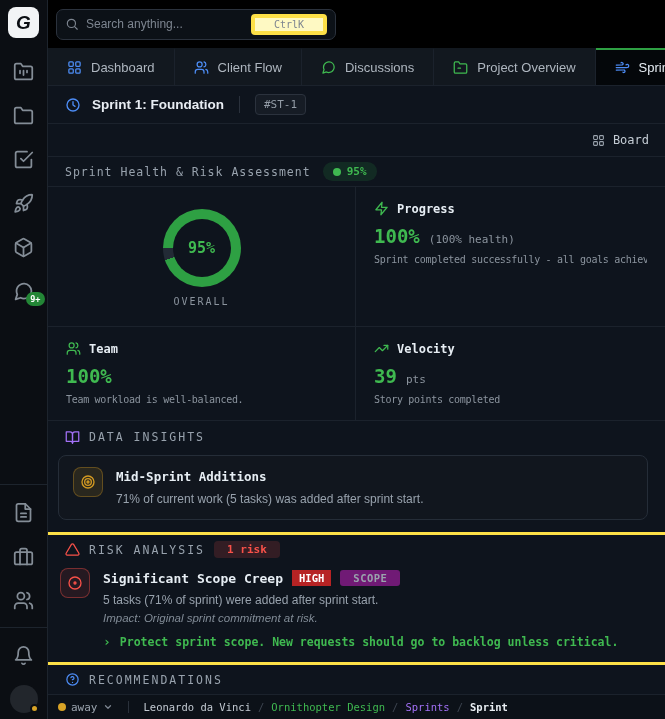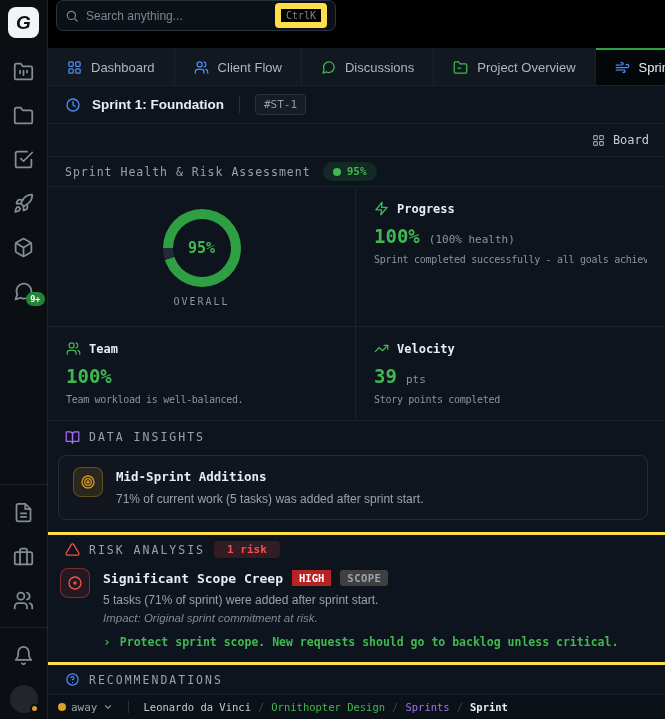--- a/index.html
+++ b/index.html
@@ -22,28 +22,28 @@
   .s-spacer { flex:1; }
   .s-div { width:48px; border-top:1px solid #1d242d; margin:5px 0; }
   .avatar { width:28px; height:28px; border-radius:50%; background:#22262c; position:relative;
     margin-top:8px; cursor:pointer; display:flex; align-items:center; justify-content:center;
     color:#6b7480; font:bold 4px "Liberation Sans",sans-serif; letter-spacing:.5px; }
   .avatar .dot { position:absolute; right:-1px; bottom:0; width:9px; height:9px; border-radius:50%;
     background:#d8a326; border:2px solid #0b0e13; }
 
   
   .main { flex:1; display:flex; flex-direction:column; min-width:0; }
-  .topbar { height:48px; background:#000; display:flex; padding-left:8px; flex:none; }
+  .topbar { height:48px; background:#000; display:flex; align-items:center; padding-left:8px; flex:none; }
   .search { width:280px; height:31px; background:#0c1117; border:1px solid #2b323d; border-radius:7px;
     display:flex; align-items:center; padding:0 8px; gap:7px; color:#7d8590; cursor:text; }
   .search input { background:transparent; border:none; outline:none; color:#aab3bd;
     font:12px "Liberation Sans",sans-serif; flex:1; min-width:0; }
   .search input::placeholder { color:#7d8590; }
-  .kbd { font:10px "DejaVu Sans Mono",monospace; color:#7d8590; border:6px solid #fde047;
-    background:#000000; border-radius:4px; padding:1px 5px; }
+  .kbd { font:10px "DejaVu Sans Mono",monospace; color:#7d8590; border:4px solid #fde047;
+    background:#fef9c3; border-radius:4px; padding:1px 19px; }
 
   .tabbar { height:38px; background:#12181f; border-bottom:1px solid #1b222c; display:flex; flex:none; }
   .tab { display:flex; align-items:center; gap:9px; padding:0 19px; border-right:1px solid #1b222c;
     font-size:13px; color:#aeb6bf; white-space:nowrap; cursor:pointer; border-top:2px solid transparent; }
   .tab.active { background:#04070a; color:#e6edf3; border-top:2px solid #2ea043; }
   .tab svg { width:15px; height:15px; flex:none; }
 
   .content { height:608px; overflow:hidden; background:#0e141d; flex:none; }
 
   .sprint-head { height:38px; border-bottom:1px solid #1b222c; display:flex; align-items:center;
@@ -102,22 +102,22 @@
   .chip.amber { background:rgba(210,153,34,.13); border:1px solid rgba(210,153,34,.35); color:#d29922; }
   .chip.red { background:rgba(248,81,73,.1); border:1px solid rgba(248,81,73,.4); color:#f85149; }
   .card-title { font:bold 12.5px "DejaVu Sans Mono",monospace; color:#e6edf3; padding-top:2px; }
   .card-desc { margin-top:8px; font-size:12px; color:#98a2ad; }
 
   .risk-body { padding:4px 17px 13px 12px; display:flex; gap:13px; align-items:flex-start; }
   .risk-trow { display:flex; align-items:center; gap:9px; padding-top:2px; }
   .risk-title { font:bold 13px "DejaVu Sans Mono",monospace; color:#e6edf3; }
   .badge-high { background:#b62324; color:#fff; font:bold 10.5px "DejaVu Sans Mono",monospace;
     border-radius:0; padding:2px 7px; }
-  .badge-scope { background:#404040; color:#9aa3ad; font:bold 10.5px "DejaVu Sans Mono",monospace;
-    border-radius:3px; padding:2px 7px; letter-spacing:.5px; }
+  .badge-scope { background:#701a75; color:#9aa3ad; font:bold 10.5px "DejaVu Sans Mono",monospace;
+    border-radius:3px; padding:2px 13px; letter-spacing:.5px; }
   .risk-desc { margin-top:7px; font-size:12px; color:#98a2ad; }
   .risk-impact { margin-top:5px; font-style:italic; font-size:11.5px; color:#818b96; }
   .risk-rec { margin-top:10px; display:flex; gap:9px; align-items:baseline;
     font:bold 11.5px "DejaVu Sans Mono",monospace; color:#3fb950; }
   .risk-rec .arr { color:#3fb950; font-size:13px; }
 
   .statusbar { height:25px; border-top:1px solid #1b222c; background:#0c1118; display:flex;
     align-items:center; padding:0 10px; gap:8px; flex:none;
     font:11px "DejaVu Sans Mono",monospace; color:#9aa3ad; }
   .st-dot { width:8px; height:8px; border-radius:50%; background:#d8a326; }

